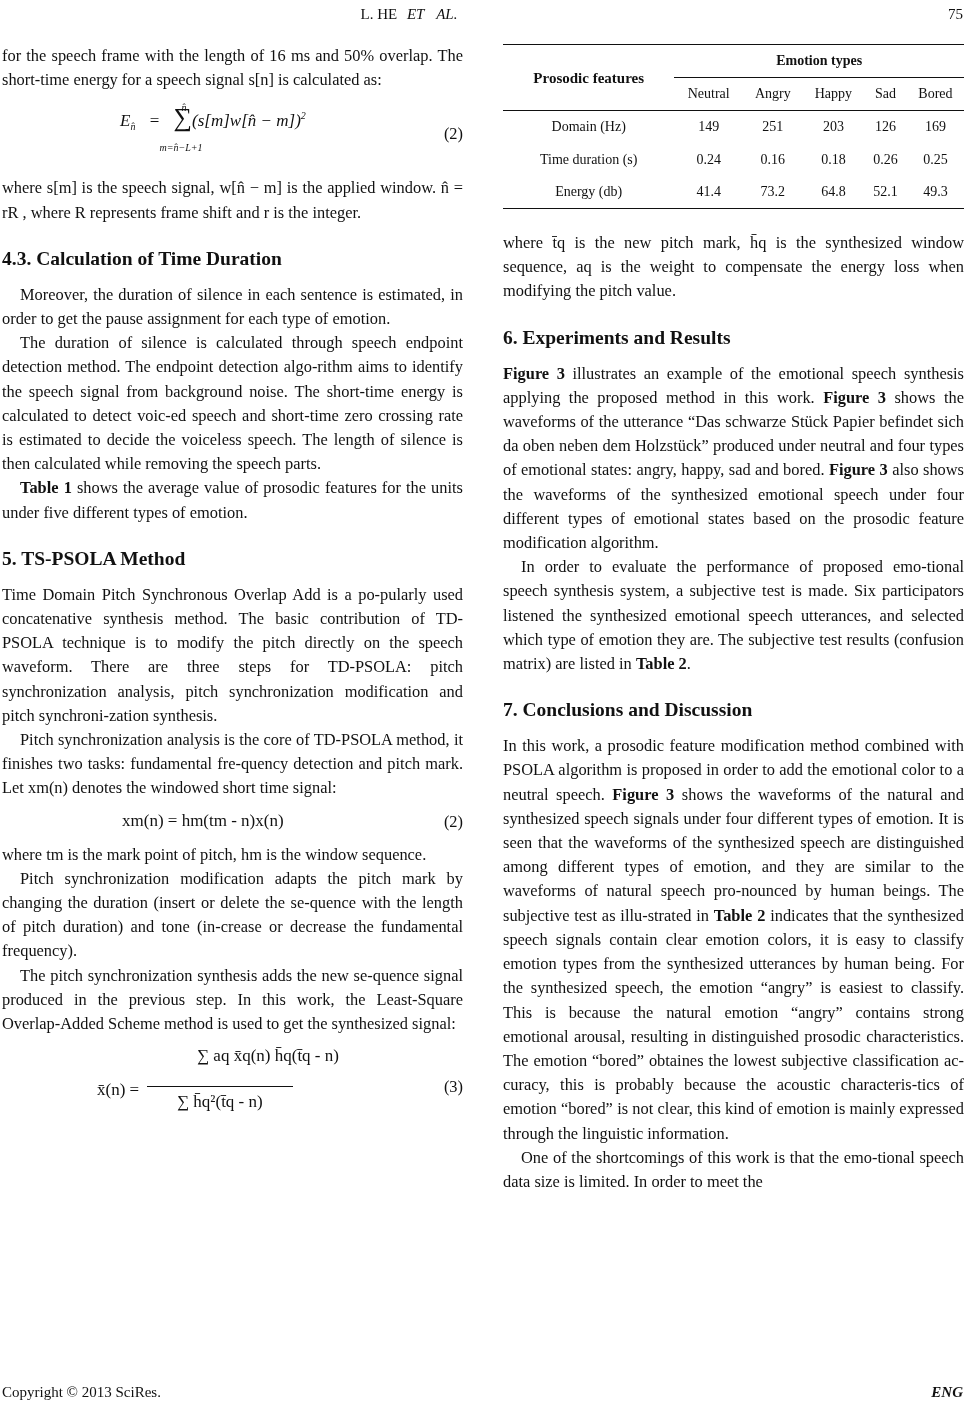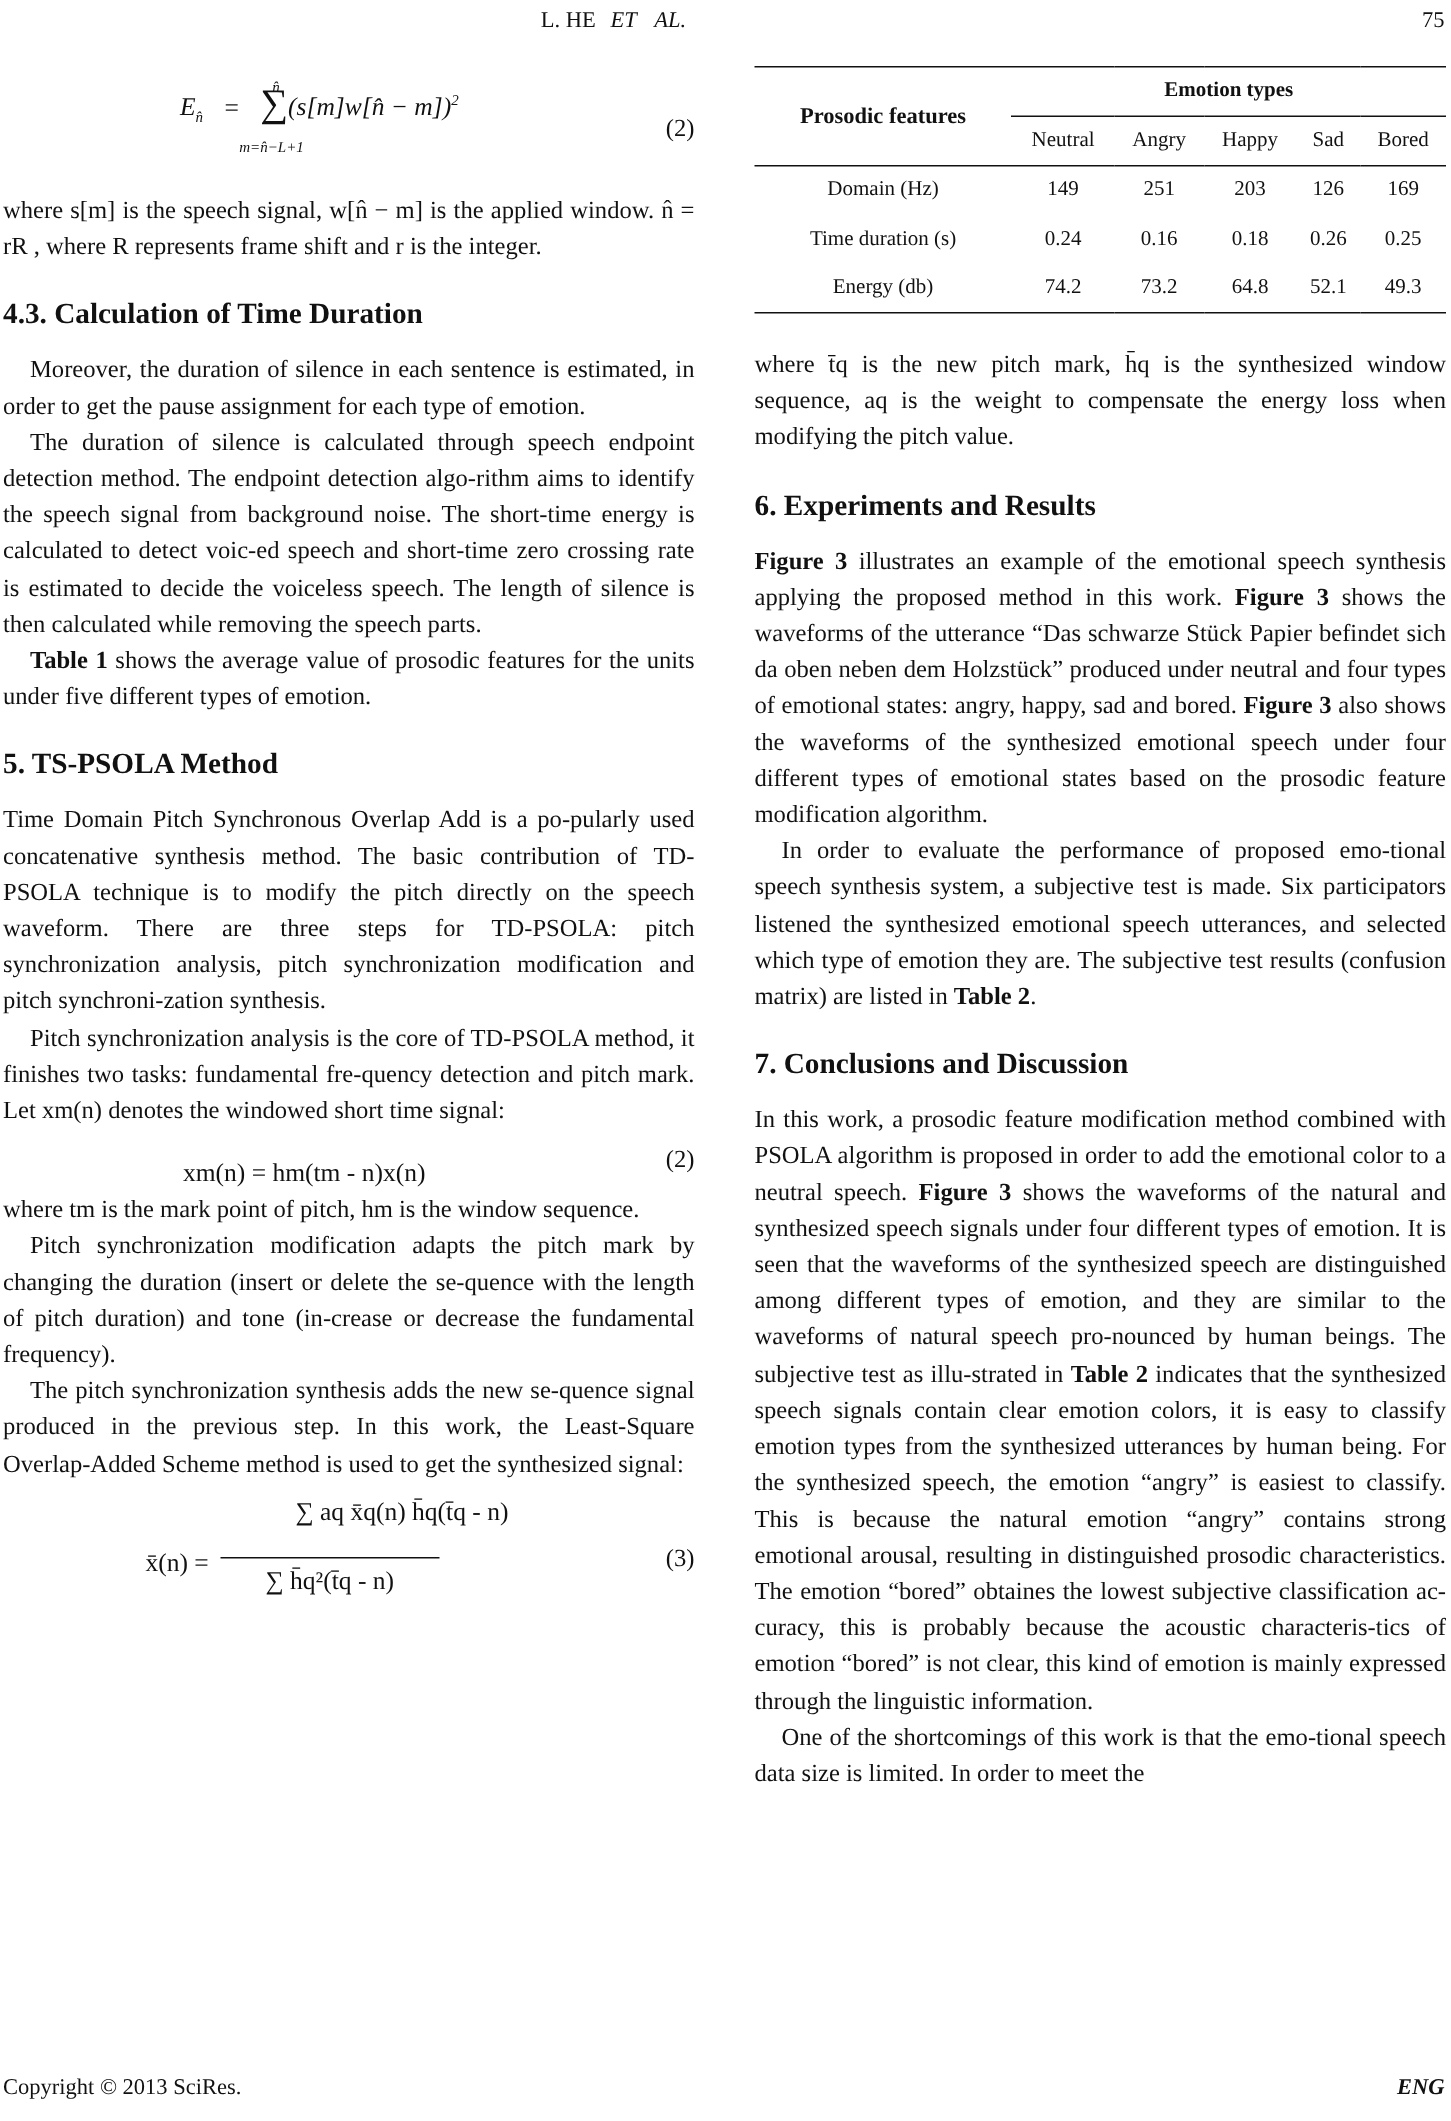--- a/index.html
+++ b/index.html
@@ -17,21 +17,21 @@
   h2 { font-size:19.5px; font-weight:bold; margin:22px 0 12px 0; line-height:24px; }
   .eq { position:relative; height:auto; text-align:center; margin:6px 0; }
   .eq .num { position:absolute; right:0; top:50%; transform:translateY(-50%); }
   .eq1 { height:72px; }
   .eq1 .body { position:absolute; left:118px; top:6px; font-size:17px; font-style:italic; }
   .sum { font-size:26px; font-style:normal; display:inline-block; position:relative; }
   .sum .top { position:absolute; top:-10px; left:8px; font-size:10px; font-style:italic; }
   .sum .bot { position:absolute; top:30px; left:-14px; font-size:10px; white-space:nowrap; font-style:italic; }
   .sub { font-size:10px; vertical-align:sub; }
   .eq2 { height:30px; }
-  .eq2 .body { position:absolute; left:120px; top:2px; font-size:17px;margin-top:10px; }
+  .eq2 .body { position:absolute; left:120px; top:2px; font-size:17px; }
   .eq3 { height:90px; }
   .frac { position:absolute; left:95px; top:2px; font-size:17px; }
   .frac .lhs { position:absolute; left:0; top:34px; white-space:nowrap; }
   .frac .numr { position:absolute; left:52px; top:0; white-space:nowrap;margin-left:48px; }
   .frac .bar { position:absolute; left:50px; top:42px; width:146px; border-top:1px solid #111; }
   .frac .den { position:absolute; left:80px; top:46px; white-space:nowrap; }
   .caption { font-weight:bold; font-size:16px; line-height:19px; margin:0 0 18px 0; text-align:justify; }
   table { width:100%; border-collapse:collapse; font-size:14px; text-align:center; }
   table .top-rule td, table .top-rule th { border-top:1.5px solid #111; }
   th { font-weight:bold; }
@@ -46,20 +46,21 @@
 <body>
 
 <div class="running-head">
   <span>L. HE</span>
   <span class="it">ET</span>
   <span class="it2">AL.</span>
 </div>
 <div class="page-num">75</div>
 
 <div class="col left">
+  <p>for the speech frame with the length of 16 ms and 50% overlap. The short-time energy for a speech signal s[n] is calculated as:</p>
 
   <div class="eq eq1">
     <div class="body">
       <span>E</span><span class="sub">n̂</span>
       <span style="font-style:normal;margin:0 10px;">=</span>
       <span class="sum">∑<span class="top">n̂</span><span class="bot">m=n̂−L+1</span></span><span>(s[m]w[n̂ − m])</span><sup style="font-size:10px;">2</sup>
     </div>
     <span class="num">(2)</span>
   </div>
 
@@ -120,21 +121,21 @@
     <tr>
       <td>Time duration (s)</td>
       <td>0.24</td>
       <td>0.16</td>
       <td>0.18</td>
       <td>0.26</td>
       <td>0.25</td>
     </tr>
     <tr class="rule-b">
       <td>Energy (db)</td>
-      <td>74.2</td>
+      <td>41.4</td>
       <td>73.2</td>
       <td>64.8</td>
       <td>52.1</td>
       <td>49.3</td>
     </tr>
   </tbody>
     </table>
 
   <p style="margin-top:22px;">where t̄q is the new pitch mark, h̄q is the synthesized window sequence, aq is the weight to compensate the energy loss when modifying the pitch value.</p>
 

